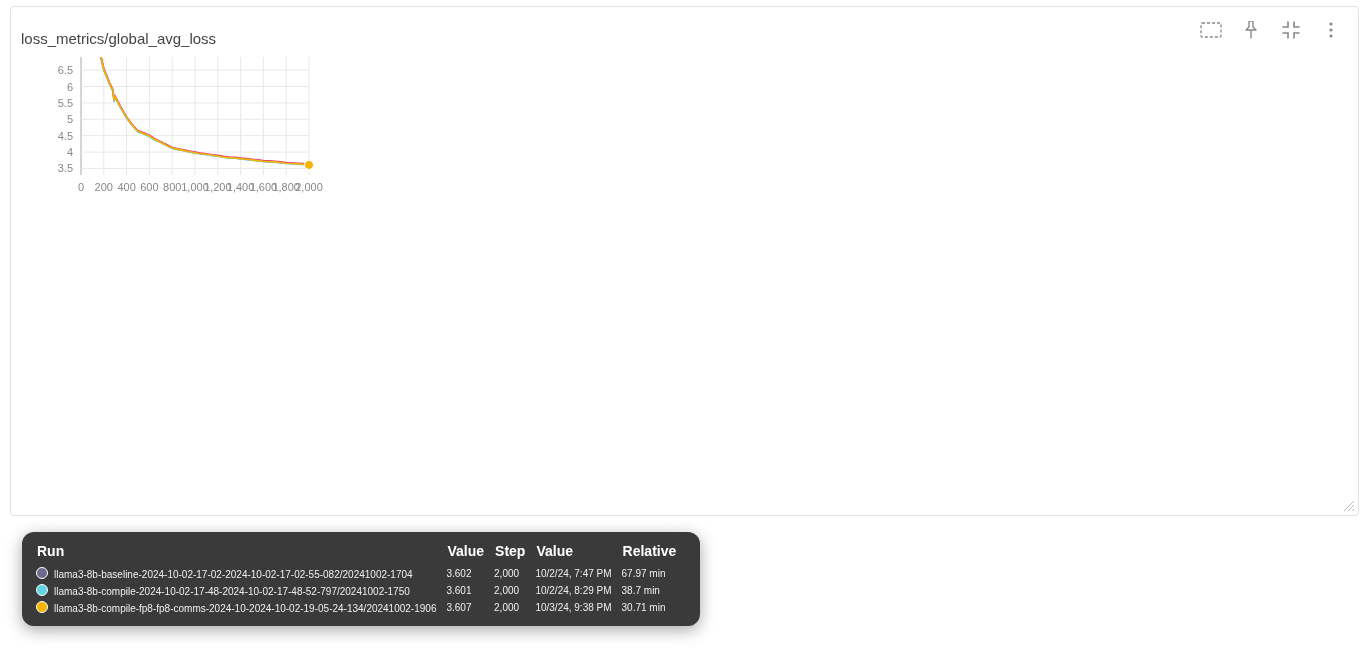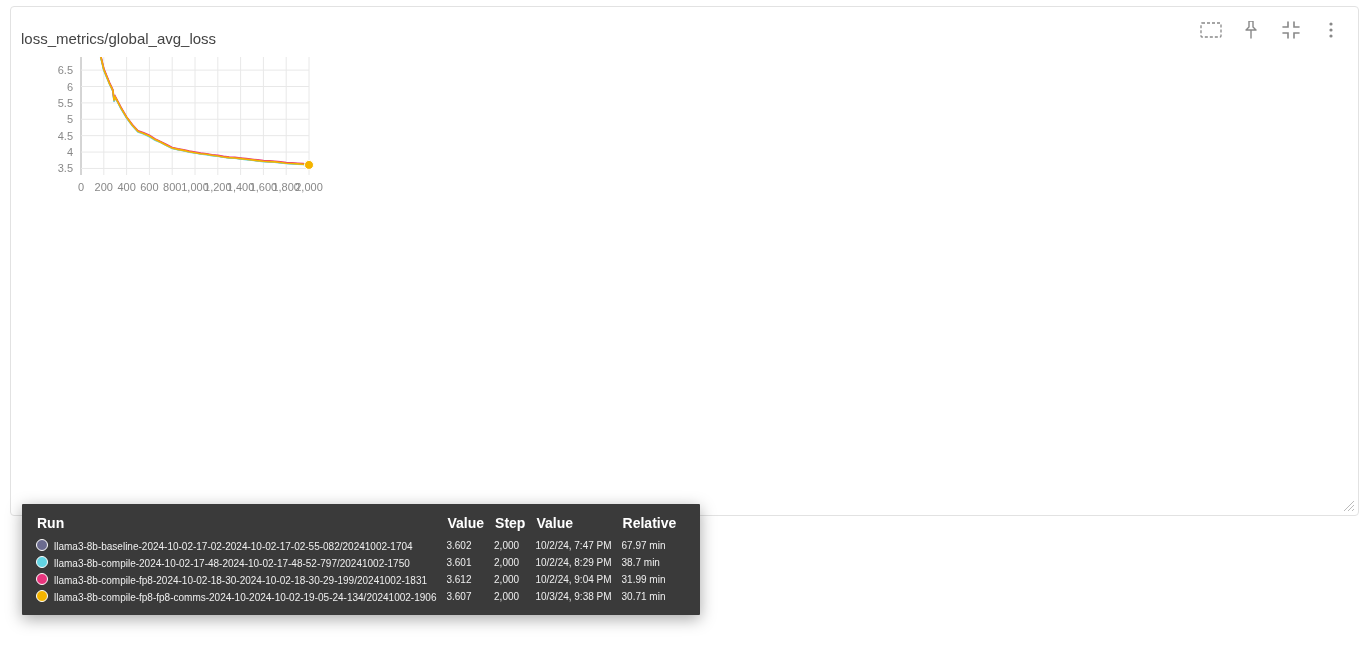--- a/index.html
+++ b/index.html
@@ -48,24 +48,24 @@
   }
   .resize-handle {
     position: absolute;
     right: 2px; bottom: 2px;
     width: 14px; height: 14px;
     color: #bbb;
   }
 
   .tooltip {
     position: absolute;
-    left: 22px; top: 504px;
+    left: 22px; top: 532px;
     background: #3a3a3a;
     color: #fff;
-    border-radius: 1px;
+    border-radius: 12px;
     padding: 10px 14px 10px 14px;
     box-shadow: 0 4px 16px rgba(0,0,0,0.35);
     font-size: 13px;
     z-index: 20;
   }
   .tooltip table { border-collapse: collapse; }
   .tooltip th {
     text-align: left;
     font-weight: 700;
     font-size: 14px;
@@ -217,27 +217,20 @@
           <td>67.97 min</td>
         </tr>
         <tr>
           <td><span class="swatch" style="background:#62d4e3"></span>llama3-8b-compile-2024-10-02-17-48-2024-10-02-17-48-52-797/20241002-1750</td>
           <td>3.601</td>
           <td>2,000</td>
           <td>10/2/24, 8:29 PM</td>
           <td>38.7 min</td>
         </tr>
         <tr>
-          <td><span class="swatch" style="background:#e8357e"></span>llama3-8b-compile-fp8-2024-10-02-18-30-2024-10-02-18-30-29-199/20241002-1831</td>
-          <td>3.612</td>
-          <td>2,000</td>
-          <td>10/2/24, 9:04 PM</td>
-          <td>31.99 min</td>
-        </tr>
-        <tr>
           <td><span class="swatch" style="background:#f4b400"></span>llama3-8b-compile-fp8-fp8-comms-2024-10-2024-10-02-19-05-24-134/20241002-1906</td>
           <td>3.607</td>
           <td>2,000</td>
           <td>10/3/24, 9:38 PM</td>
           <td>30.71 min</td>
         </tr>
       </tbody>
   </table>
 </div>
 

